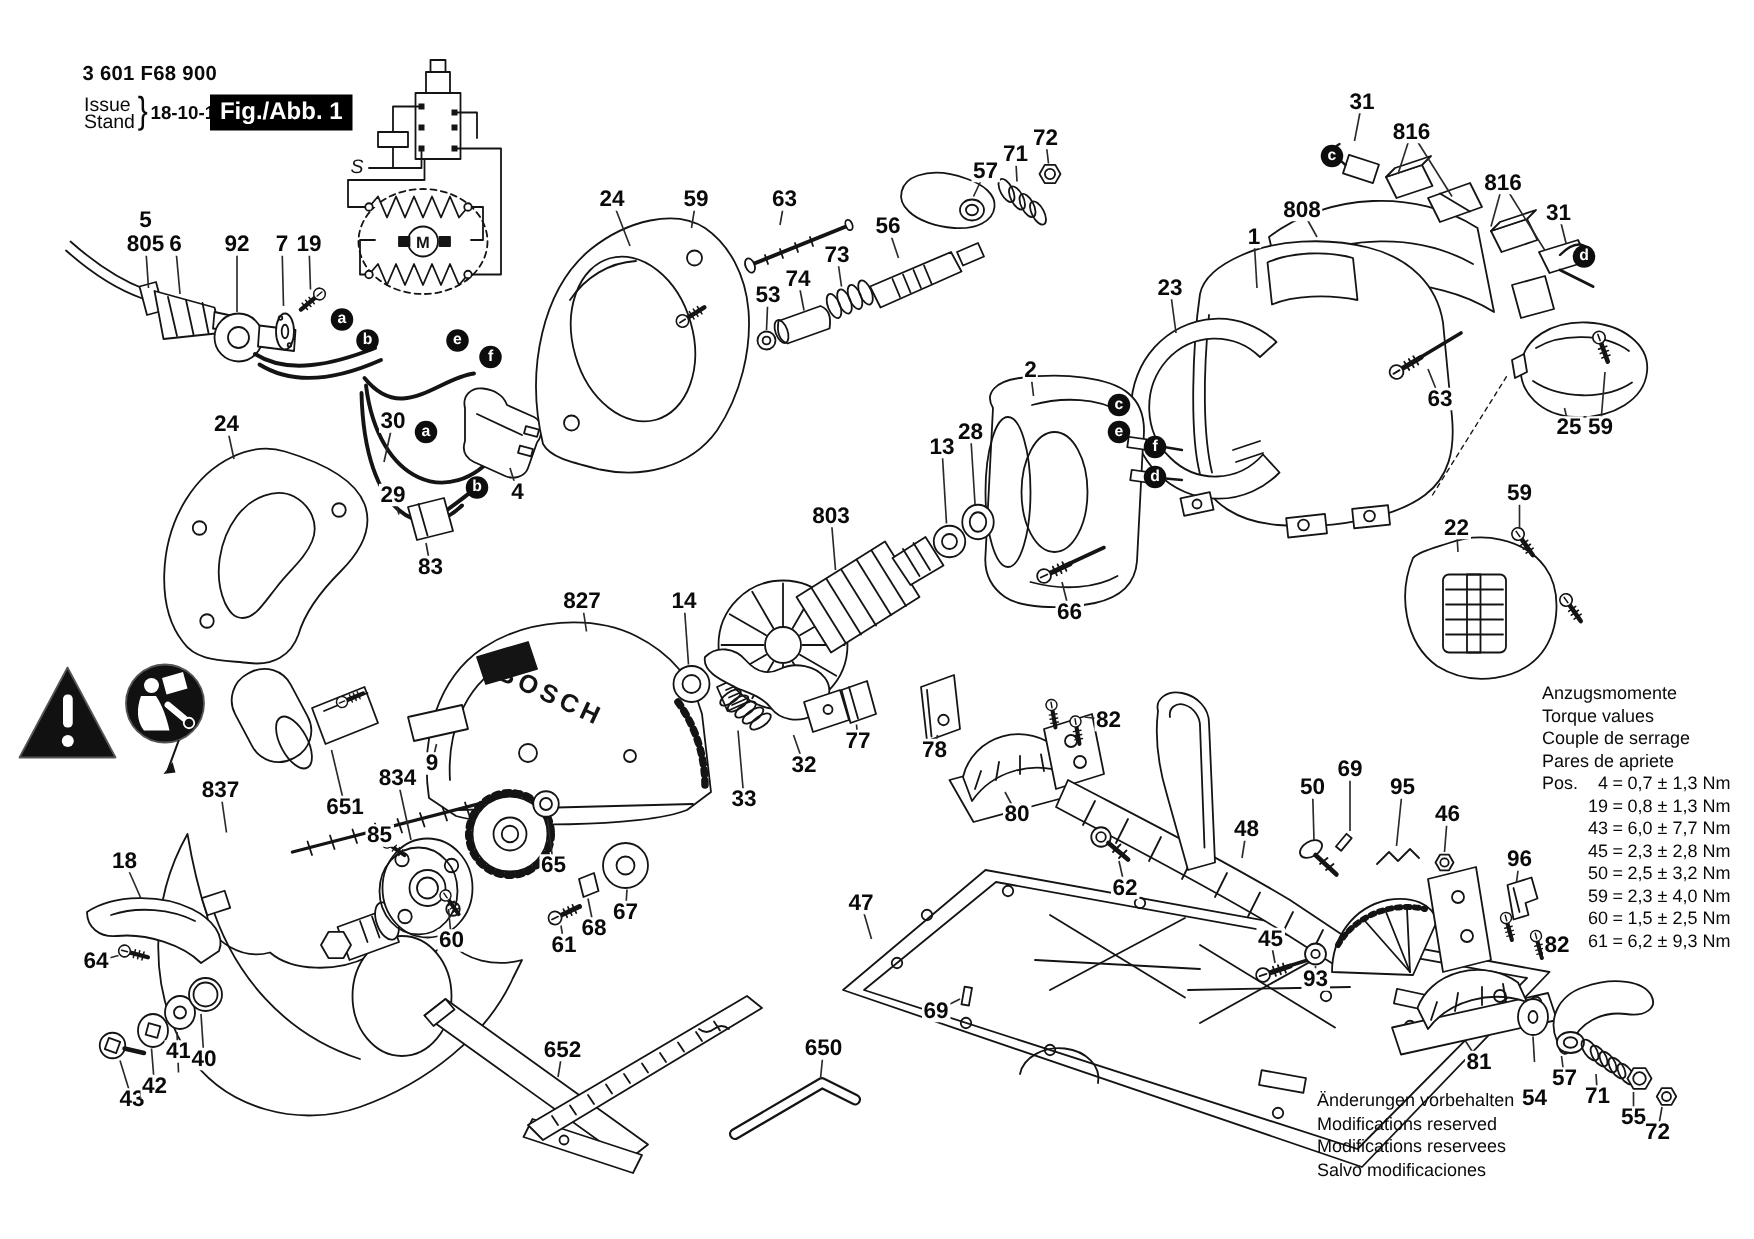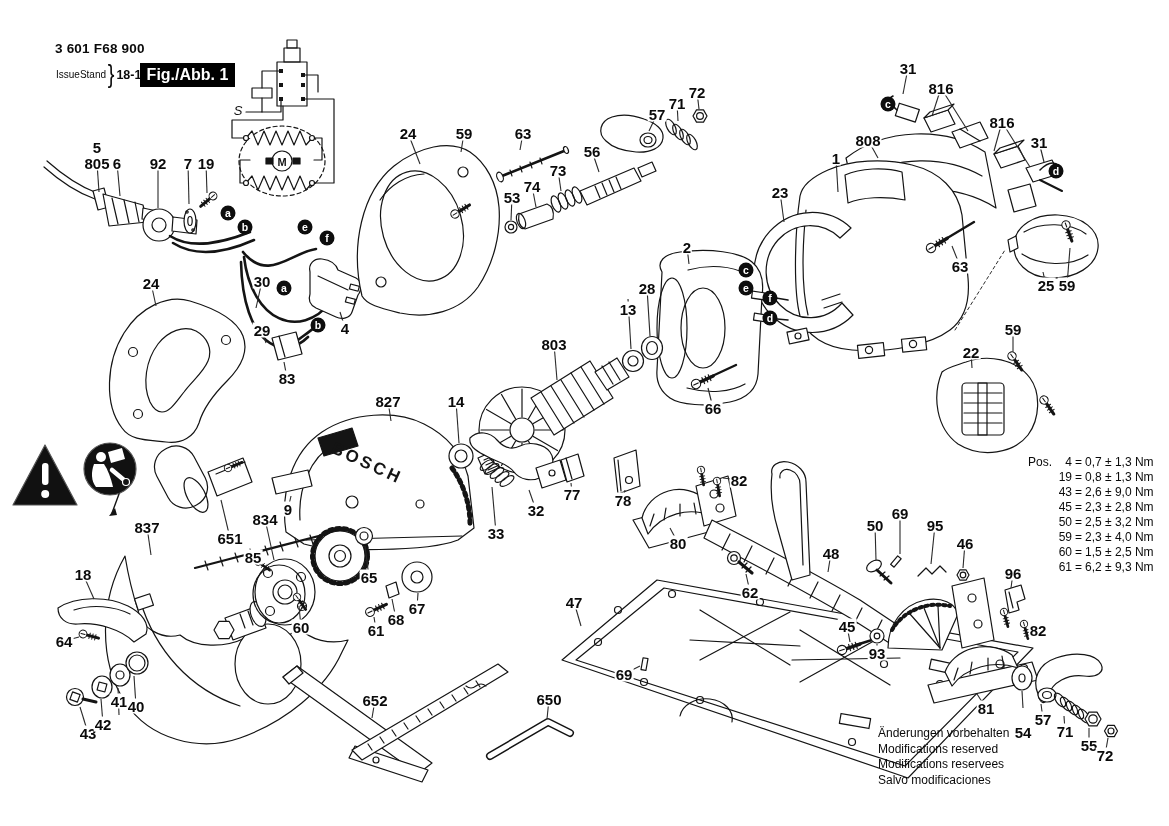--- a/index.html
+++ b/index.html
@@ -17,21 +17,21 @@
     font-weight:bold;font-size:15px;line-height:1;color:#0a0a0a;
     background:#fff;padding:0 1px;white-space:nowrap;
   }
   .letter-marker{
     position:absolute;width:15px;height:15px;border-radius:50%;
     background:#0d0d0d;color:#fff;font-weight:bold;font-size:10.5px;
     line-height:15px;text-align:center;transform:translate(-50%,-50%);
   }
   .product{position:absolute;left:55px;top:41px;font-size:13.5px;font-weight:600;letter-spacing:.2px;z-index:4}
   .issue-block{position:absolute;left:56px;top:60px;display:flex;align-items:center;z-index:4}
-  .issue-labels{display:flex;flex-direction:row;font-size:10px;line-height:11px}
+  .issue-labels{display:flex;flex-direction:column;font-size:13px;line-height:11px}
   .brace{font-size:25px;font-weight:300;margin:0 1px 0 1px;transform:scaleX(.8)}
   .date{font-size:12.5px;font-weight:600}
   .fig-box{
     position:absolute;left:140px;top:63px;width:95px;height:24px;background:#000;
     color:#fff;font-weight:bold;font-size:16px;text-align:center;line-height:24px;z-index:4;
   }
   .torque{position:absolute;left:1028px;top:455px;font-size:12px;line-height:15px;z-index:4}
   .trow{display:flex;white-space:nowrap}
   .tpre{width:27px}
   .tpos{width:17px;text-align:right}
@@ -46,38 +46,44 @@
   <div class="issue-labels">
     <span>Issue</span>
     <span>Stand</span>
   </div>
   <span class="brace">}</span>
   <span class="date">18-10-17</span>
 </div>
 <div class="fig-box">Fig./Abb. 1</div>
 
 <div class="torque">
+  <div id="torque-titles">
+      <div>Anzugsmomente</div>
+      <div>Torque values</div>
+      <div>Couple de serrage</div>
+      <div>Pares de apriete</div>
+    </div>
   <div id="torque-rows">
       <div class="trow">
         <span class="tpre">Pos.</span>
         <span class="tpos">4</span>
         <span class="teq">=</span>
         <span class="tval">0,7 ± 1,3 Nm</span>
       </div>
       <div class="trow">
         <span class="tpre"></span>
         <span class="tpos">19</span>
         <span class="teq">=</span>
         <span class="tval">0,8 ± 1,3 Nm</span>
       </div>
       <div class="trow">
         <span class="tpre"></span>
         <span class="tpos">43</span>
         <span class="teq">=</span>
-        <span class="tval">2,6 ± 9,0 Nm</span>
+        <span class="tval">6,0 ± 7,7 Nm</span>
       </div>
       <div class="trow">
         <span class="tpre"></span>
         <span class="tpos">45</span>
         <span class="teq">=</span>
         <span class="tval">2,3 ± 2,8 Nm</span>
       </div>
       <div class="trow">
         <span class="tpre"></span>
         <span class="tpos">50</span>
@@ -752,21 +758,21 @@
     <div class="callout" style="left: 868px; top: 140px;">808</div>
     <div class="callout" style="left: 836px; top: 158px;">1</div>
     <div class="callout" style="left: 780px; top: 192px;">23</div>
     <div class="callout" style="left: 1002px; top: 122px;">816</div>
     <div class="callout" style="left: 1039px; top: 142px;">31</div>
     <div class="callout" style="left: 960px; top: 266px;">63</div>
     <div class="callout" style="left: 1046px; top: 285px;">25</div>
     <div class="callout" style="left: 1067px; top: 285px;">59</div>
     <div class="callout" style="left: 687px; top: 247px;">2</div>
     <div class="callout" style="left: 647px; top: 288px;">28</div>
-    <div class="callout" style="left: 628px; top: 309px;">13</div>
+    <div class="callout" style="left: 628px; top: 298px;">13</div>
     <div class="callout" style="left: 554px; top: 344px;">803</div>
     <div class="callout" style="left: 713px; top: 408px;">66</div>
     <div class="callout" style="left: 971px; top: 352px;">22</div>
     <div class="callout" style="left: 1013px; top: 329px;">59</div>
     <div class="callout" style="left: 151px; top: 283px;">24</div>
     <div class="callout" style="left: 262px; top: 281px;">30</div>
     <div class="callout" style="left: 262px; top: 330px;">29</div>
     <div class="callout" style="left: 287px; top: 378px;">83</div>
     <div class="callout" style="left: 345px; top: 328px;">4</div>
     <div class="callout" style="left: 388px; top: 401px;">827</div>

